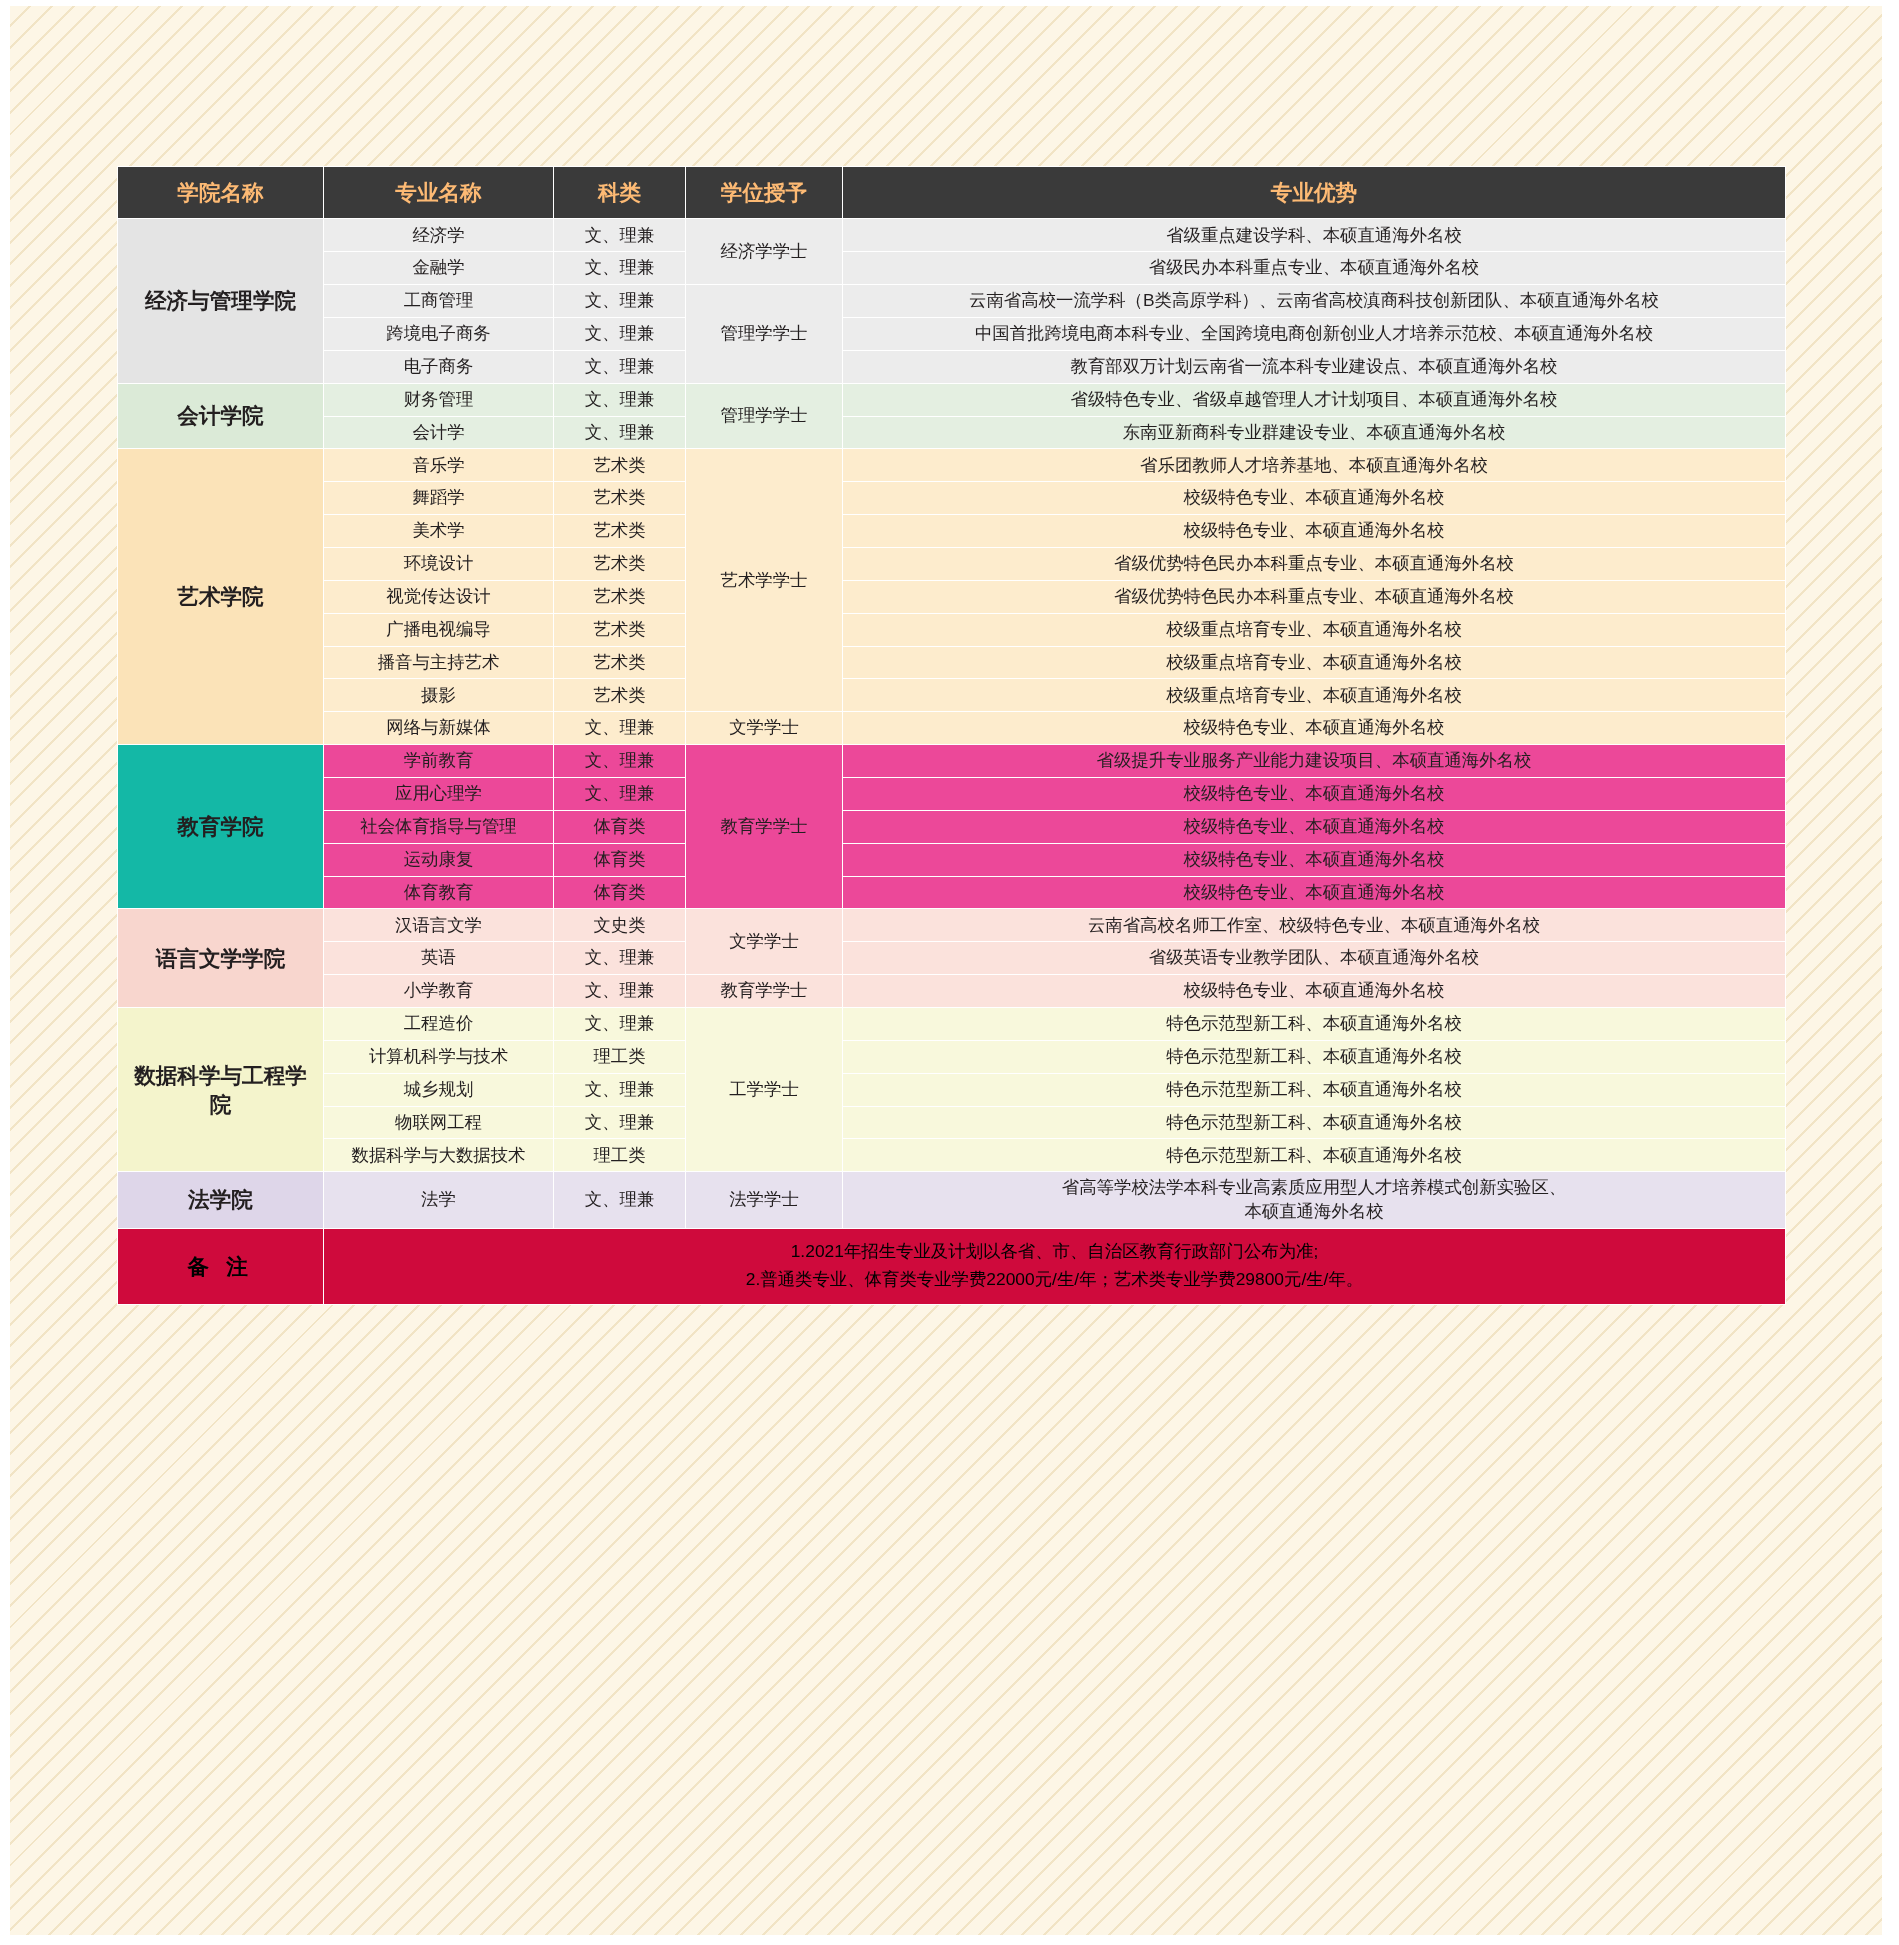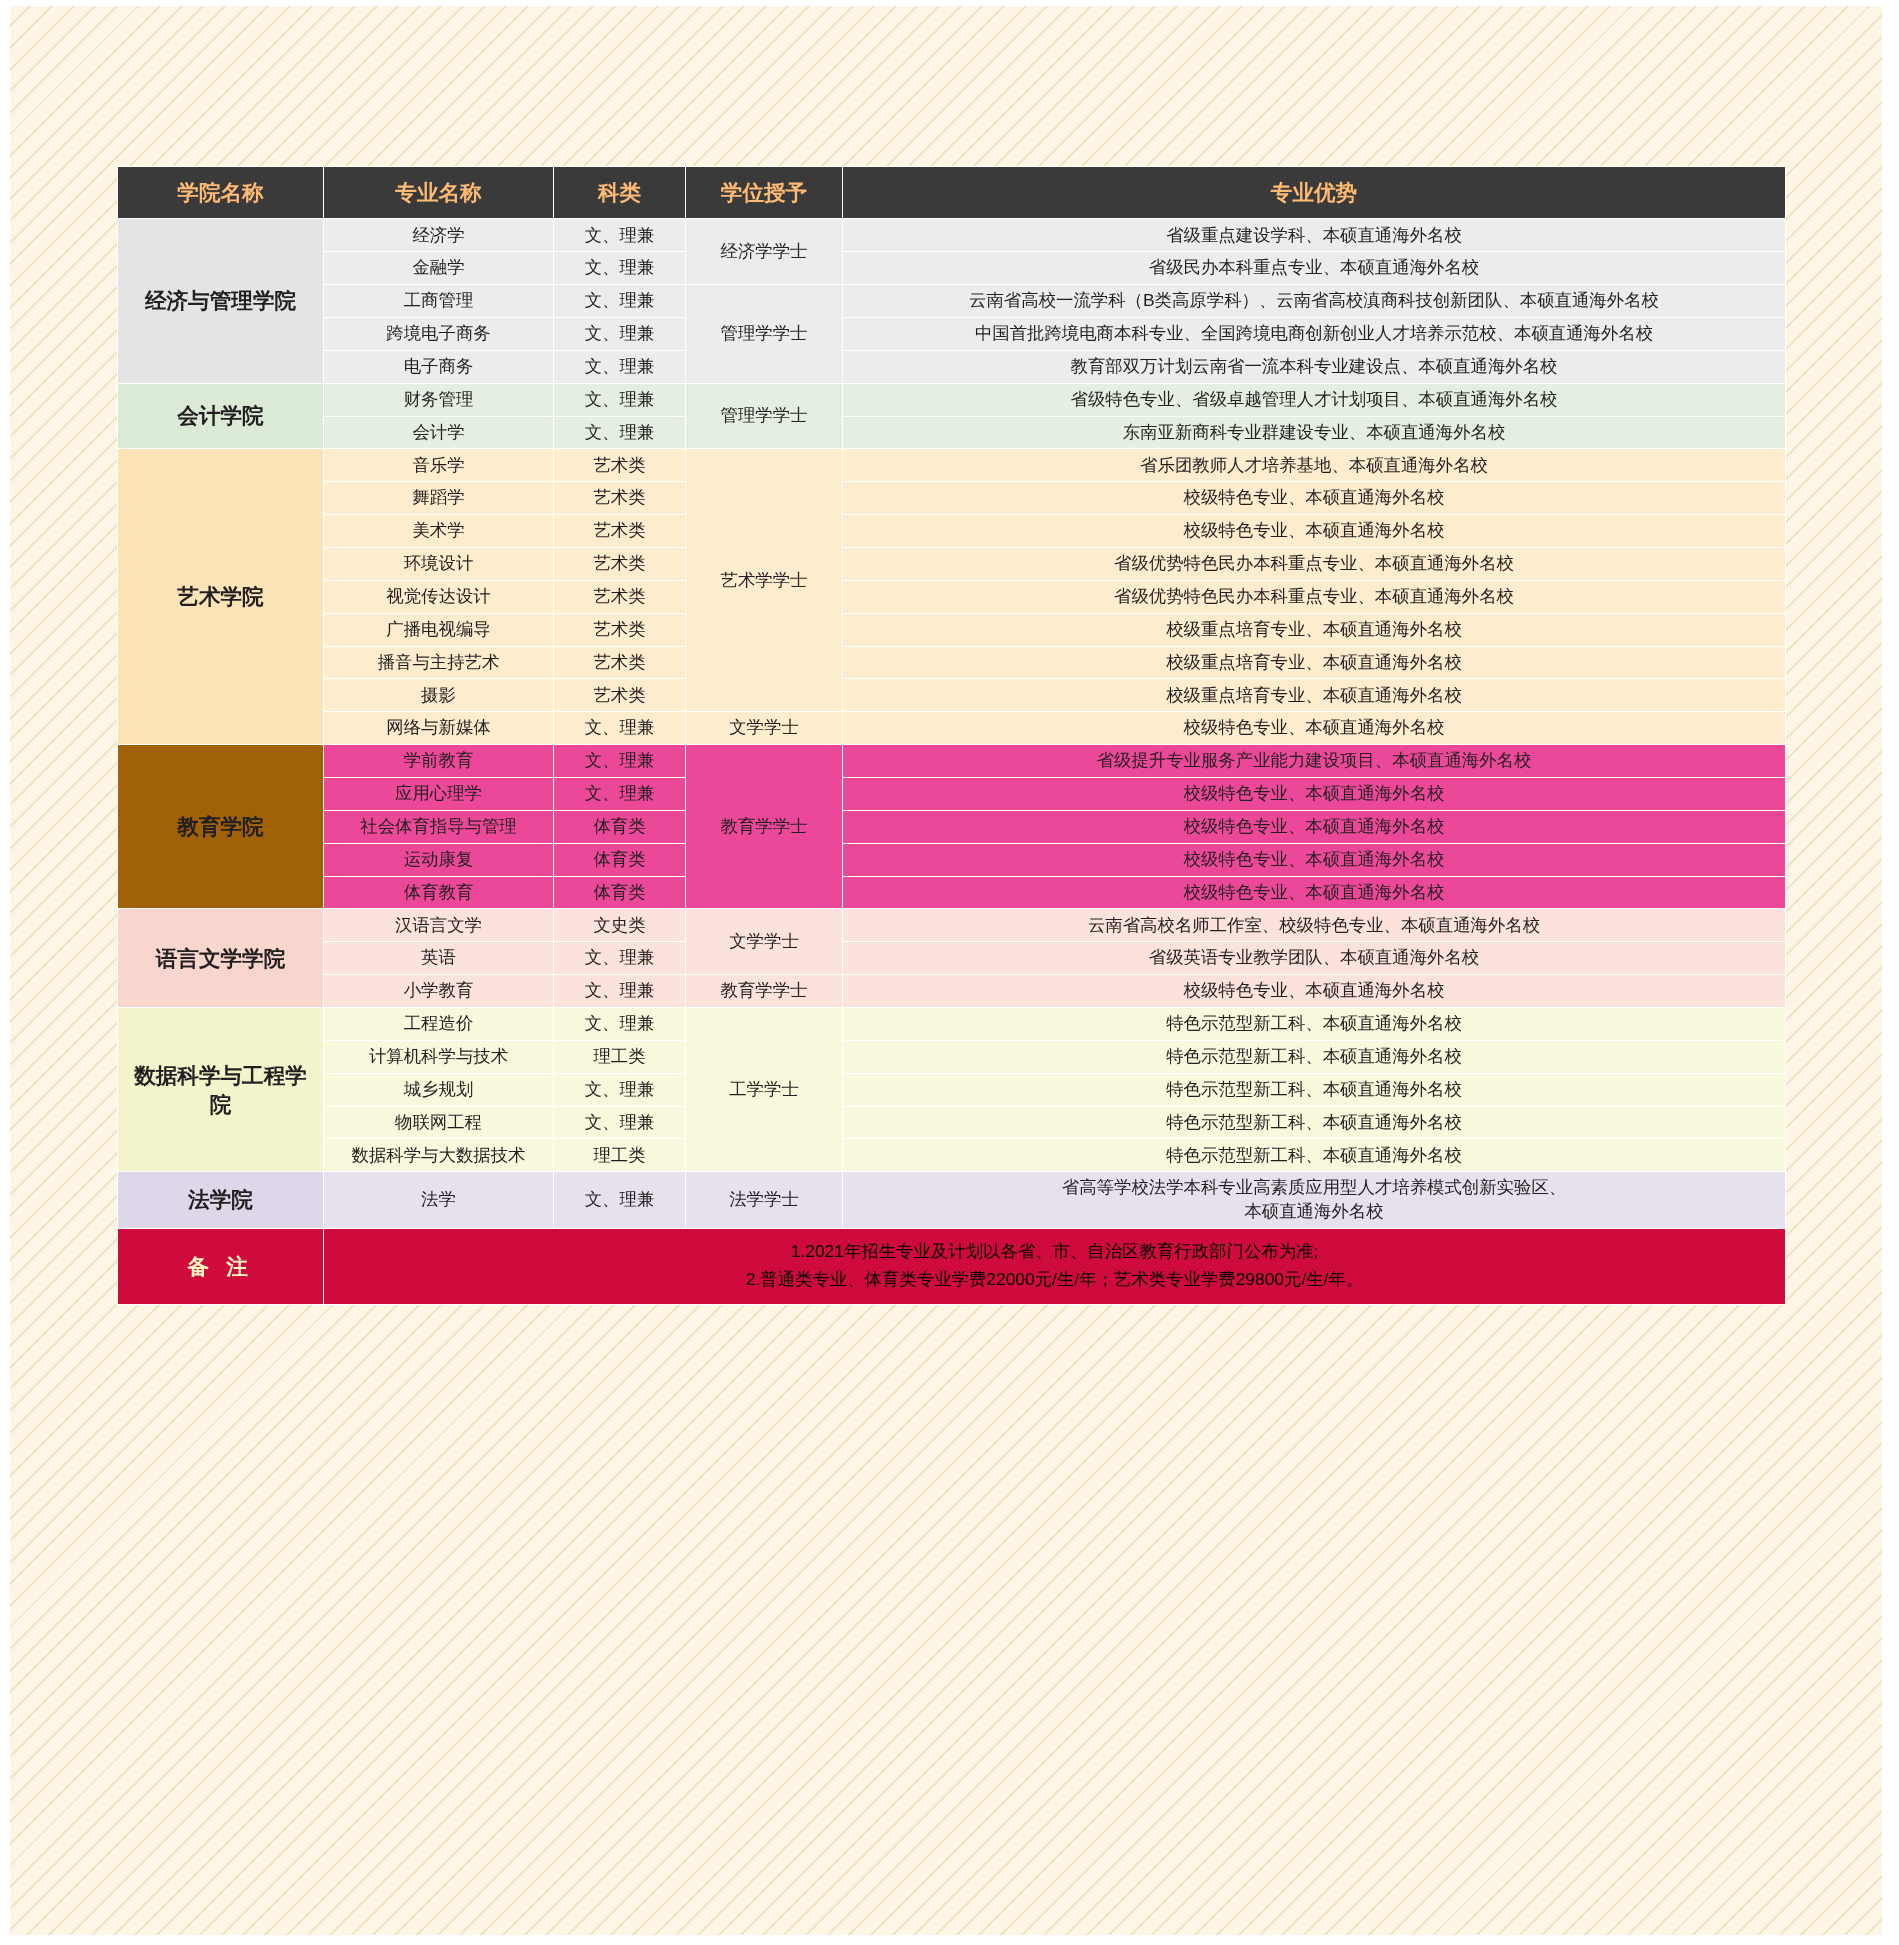--- a/index.html
+++ b/index.html
@@ -75,30 +75,30 @@
     font-size: 21.6px;
     font-weight: bold;
   }
   tr.r-econ td { background: #ececec; }
   tr.r-econ td.college { background: #e4e4e4; }
   tr.r-acct td { background: #e4efe1; }
   tr.r-acct td.college { background: #dbead7; }
   tr.r-art td { background: #fdeccd; }
   tr.r-art td.college { background: #fbe3b8; }
   tr.r-edu td { background: #ec4899; }
-  tr.r-edu td.college { background: #a16207; }
+  tr.r-edu td.college { background: #14b8a6; }
   tr.r-lang td { background: #fbe2dc; }
   tr.r-lang td.college { background: #f8d6ce; }
   tr.r-data td { background: #f8f8dc; }
   tr.r-data td.college { background: #f4f4cc; }
   tr.r-law td { background: #e7e1ee; margin-top: 32px; }
   tr.r-law td.college { background: #ded6e9; }
   tr.r-note td.note-label {
     background: #cf0a3c;
-    color: #fef9c3;
+    color: #000000;
     font-size: 21.6px;
     font-weight: bold;
     letter-spacing: 5.6px;
   }
   tr.r-note td.note-body {
     background: #cf0a3c;
     color: #000000;
     font-size: 17.4px;
     text-align: center;
     line-height: 1.6;

